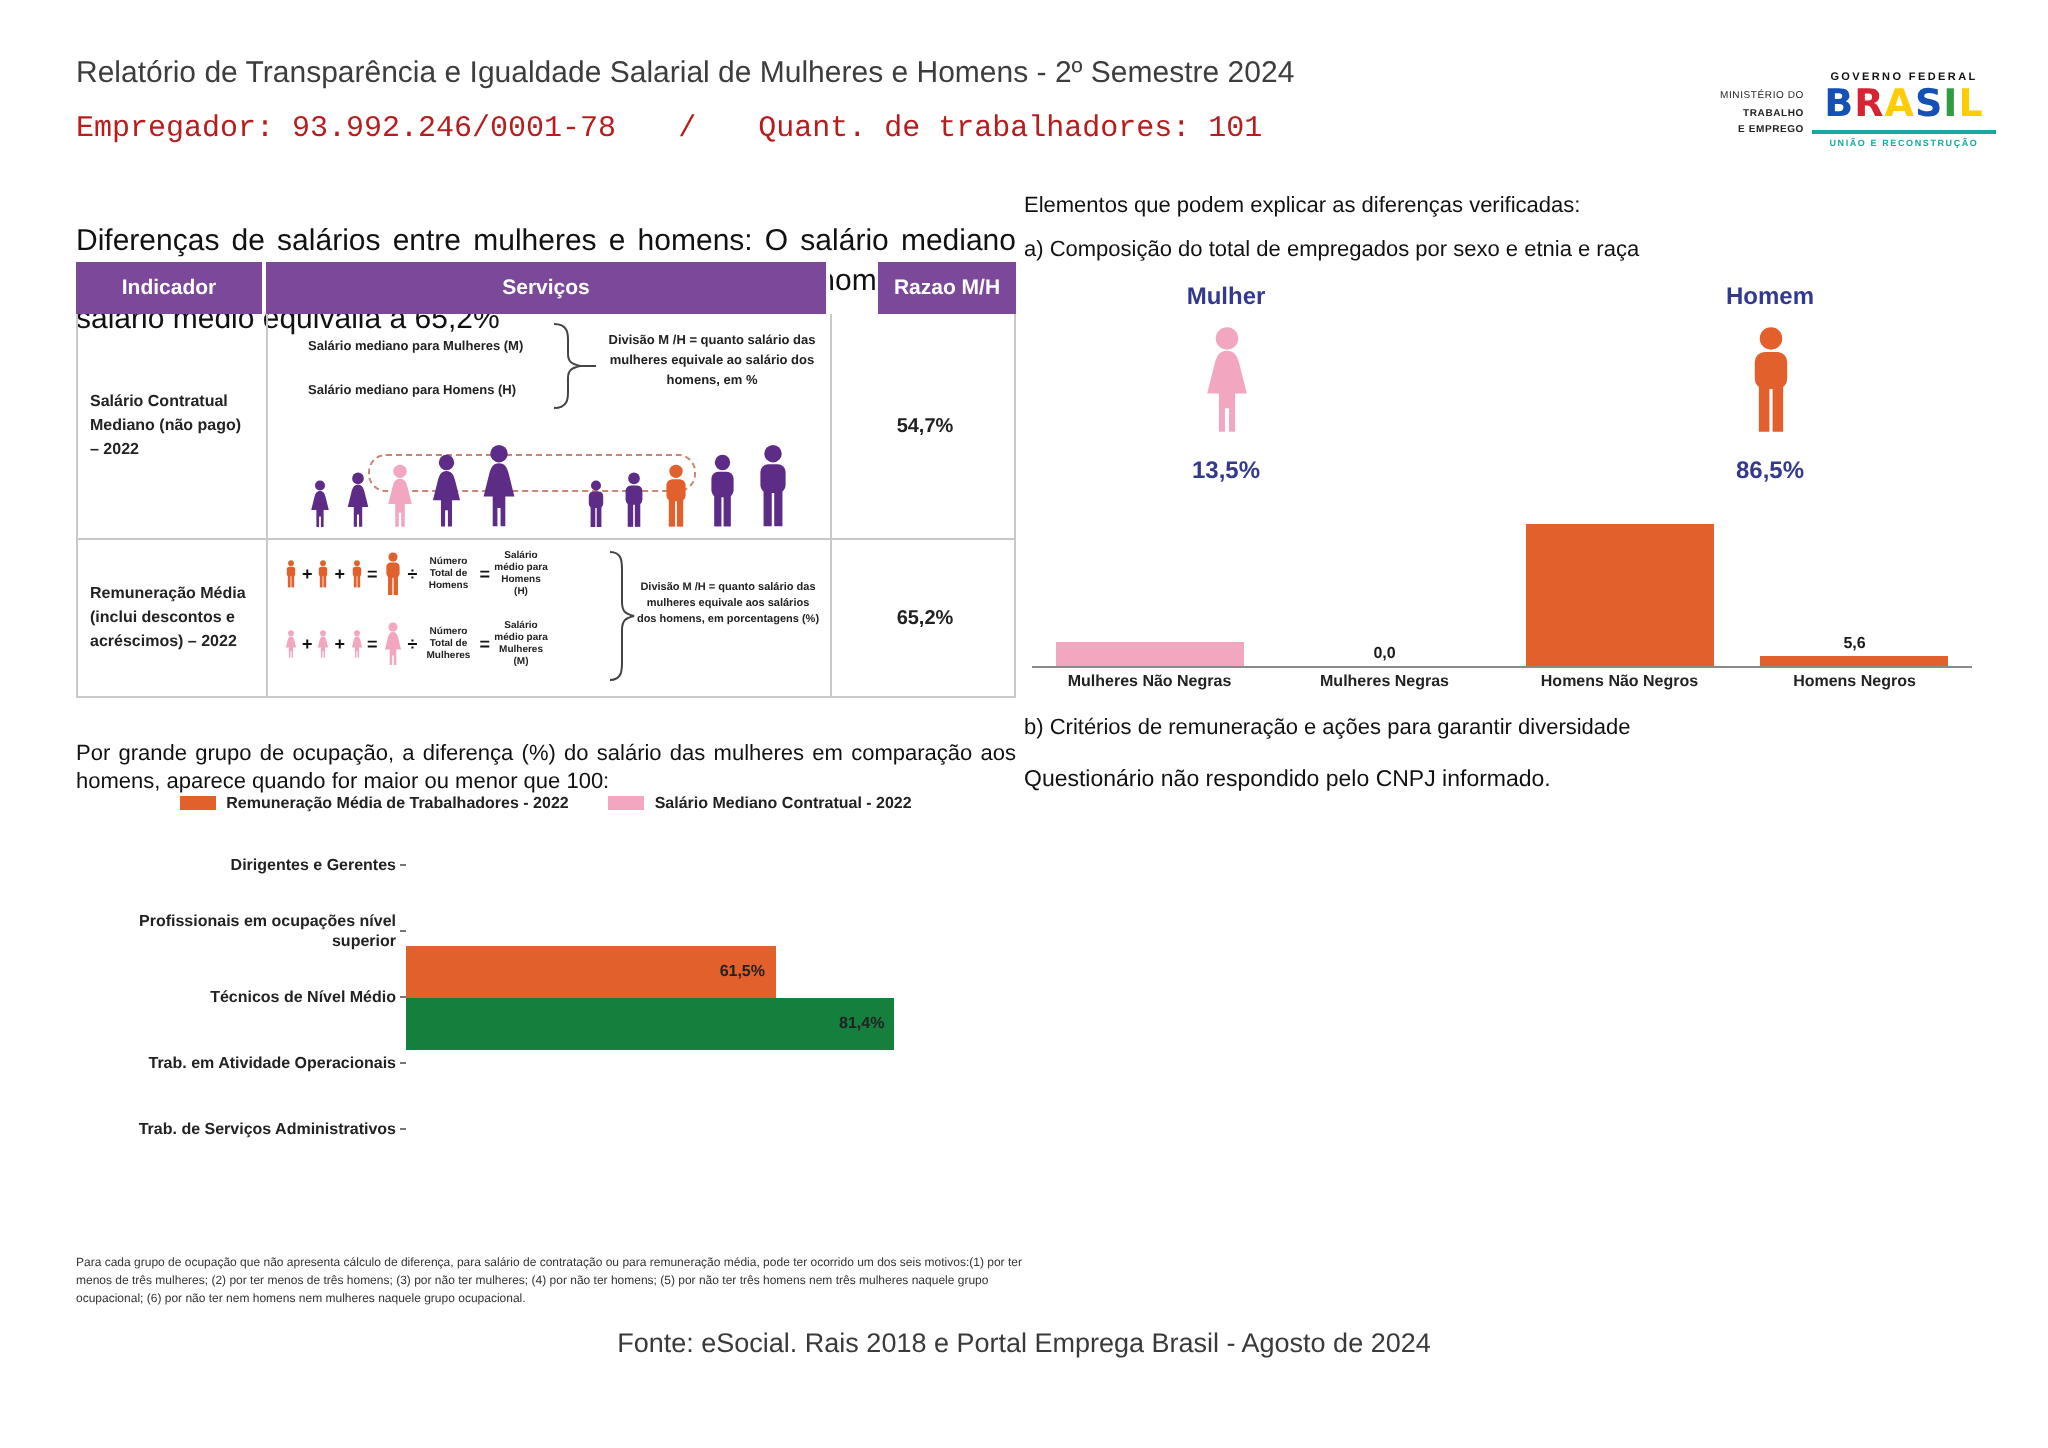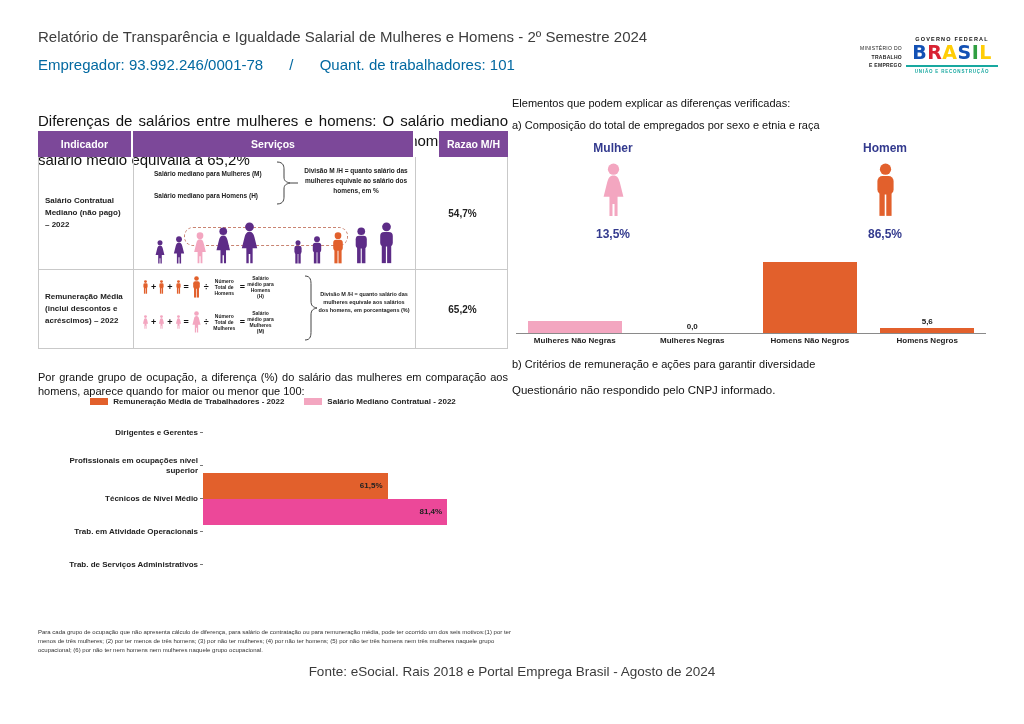--- a/index.html
+++ b/index.html
@@ -1,21 +1,21 @@
 <!DOCTYPE html>
 <html><head>
 <meta charset="utf-8">
 <style>
   html,body{margin:0;padding:0;background:#e9e9e9;}
   .page{position:relative;width:1024px;height:724px;background:#ffffff;margin:0 auto;
         font-family:"Liberation Sans",sans-serif;color:#222;overflow:hidden;}
 
   
   .title{position:absolute;left:38px;top:28px;font-size:15px;color:#3d3d3d;}
-  .subtitle{position:absolute;left:38px;top:56px;font-size:15px;color:#0369a1;}
+  .subtitle{position:absolute;left:38px;top:56px;font-size:15px;color:#b91c1c;font-family:Liberation Mono, monospace;}
   .subtitle .sep{display:inline-block;margin:0 22px;}
   .ministry{position:absolute;left:836px;top:44px;width:66px;text-align:right;
             font-size:5px;line-height:1.7;color:#222;letter-spacing:.3px;}
   .ministry .b{font-weight:bold;}
   .brasil{position:absolute;left:906px;top:36px;width:92px;text-align:center;}
   .gov-federal{font-size:5.5px;font-weight:bold;letter-spacing:1.2px;color:#111;}
   .brasil-word{font-size:19px;font-weight:800;letter-spacing:.5px;line-height:1.1;font-family:"DejaVu Sans",sans-serif;}
   .brasil-tag{font-size:4.5px;color:#18a8a0;letter-spacing:.8px;border-top:2px solid #18a8a0;
               padding-top:2px;margin-top:2px;font-weight:bold;}
 
@@ -278,21 +278,21 @@
       <span class="hbar-tick"></span>
       <span class="hbars"></span>
     </div>
     <div class="hbar-row">
       <span class="hbar-label">Técnicos de Nível Médio</span>
       <span class="hbar-tick"></span>
       <span class="hbars">
           <div class="hbar" style="width: 184.5px; background: rgb(226, 96, 44);">
             <span>61,5%</span>
           </div>
-          <div class="hbar" style="width: 244.2px; background: #ec4899;">
+          <div class="hbar" style="width: 244.2px; background: #15803d;">
             <span>81,4%</span>
           </div>
         </span>
     </div>
     <div class="hbar-row">
       <span class="hbar-label">Trab. em Atividade Operacionais</span>
       <span class="hbar-tick"></span>
       <span class="hbars"></span>
     </div>
     <div class="hbar-row">

